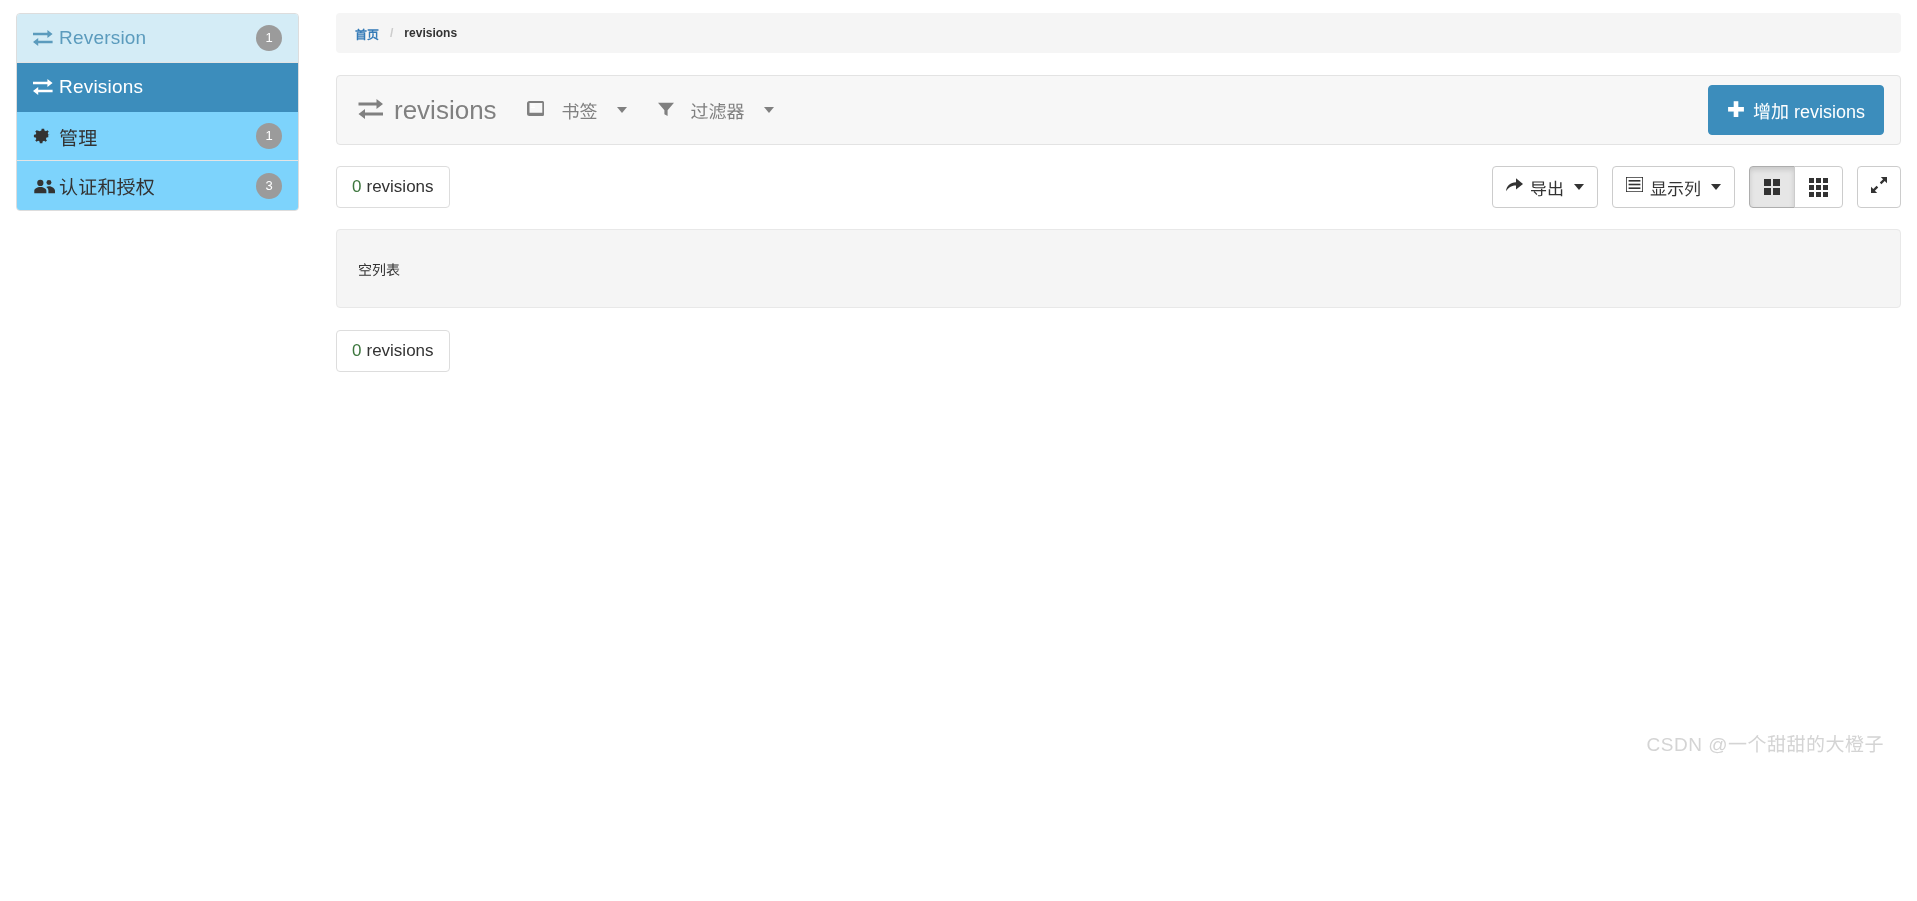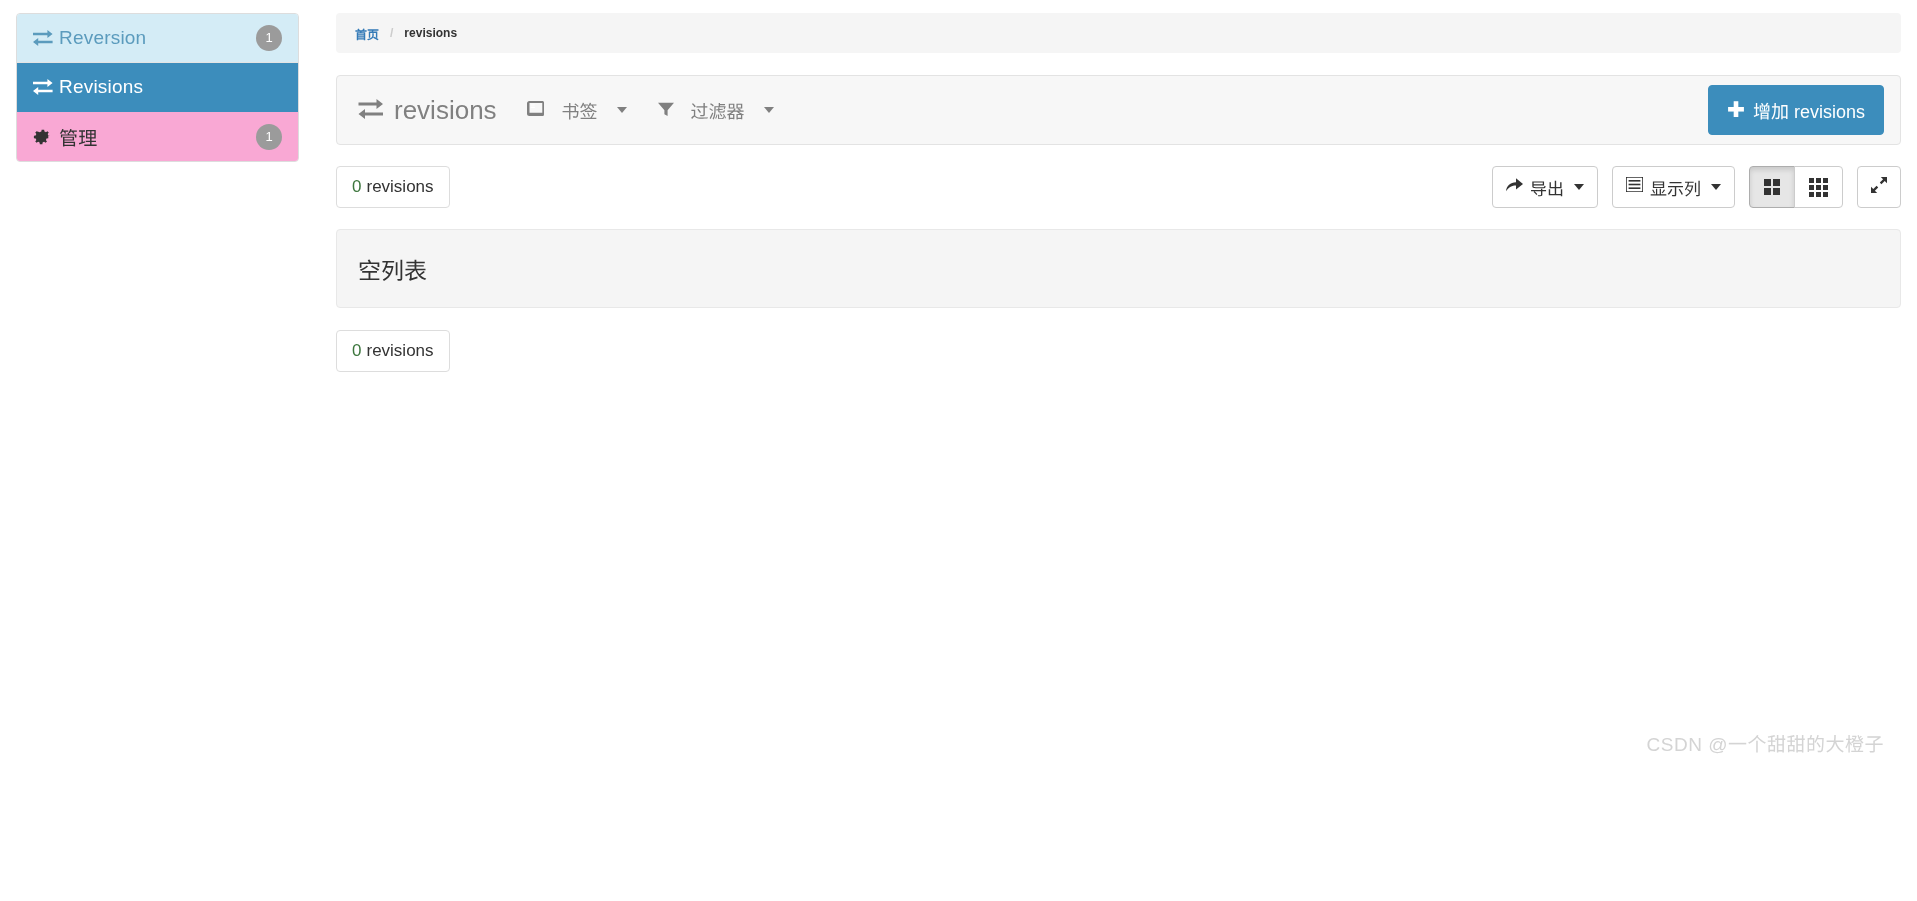--- a/index.html
+++ b/index.html
@@ -41,21 +41,21 @@
   }
   .nav-item {
     display: flex;
     align-items: center;
     height: 49px;
     padding: 0 16px;
     border-bottom: 1px solid #e4e4e4;
     cursor: pointer;
     font-size: 19px;
     color: #333;
-    background: #f9a8d4;
+    background: #7dd3fc;
     user-select: none;
   }
   .nav-item:last-child { border-bottom: none; }
   .nav-item .nav-icon {
     width: 26px;
     flex: 0 0 26px;
     display: inline-flex;
     align-items: center;
     justify-content: flex-start;
     font-size: 17px;
@@ -271,21 +271,21 @@
   
   .empty-panel {
     margin-top: 21px;
     background: #f5f5f5;
     border: 1px solid #e8e8e8;
     border-radius: 4px;
     height: 79px;
     display: flex;
     align-items: center;
     padding: 0 21px;
-    font-size: 23px;
+    font-size: 14px;
     color: #333;
   }
 
   .bottom-count {
     margin-top: 22px;
   }
 
   
   .footer {
     position: absolute;
@@ -353,20 +353,32 @@
         <span class="nav-icon">
           <svg width="18" height="18" viewBox="0 0 20 20" fill="currentColor" aria-hidden="true">
             <path d="M10 6.4a3.6 3.6 0 100 7.2 3.6 3.6 0 000-7.2zm0 5.6a2 2 0 110-4 2 2 0 010 4z"></path>
             <path d="M19 8.6l-2-.3a7.3 7.3 0 00-.7-1.7l1.2-1.6-1.5-1.5-1.6 1.2a7.3 7.3 0 00-1.7-.7l-.3-2h-2.8l-.3 2a7.3 7.3 0 00-1.7.7L4 3.5 2.5 5l1.2 1.6a7.3 7.3 0 00-.7 1.7l-2 .3v2.8l2 .3c.16.6.4 1.17.7 1.7L2.5 15l1.5 1.5 1.6-1.2c.53.3 1.1.54 1.7.7l.3 2h2.8l.3-2c.6-.16 1.17-.4 1.7-.7l1.6 1.2 1.5-1.5-1.2-1.6c.3-.53.54-1.1.7-1.7l2-.3V8.6z"></path>
           </svg>
         </span>
         <span class="nav-label">管理</span>
         <span class="nav-badge">1</span>
       </div>
 
+      <div class="nav-item">
+        <span class="nav-icon">
+          <svg width="22" height="16" viewBox="0 0 24 16" fill="currentColor" aria-hidden="true">
+            <circle cx="8" cy="4.6" r="3.4"></circle>
+            <circle cx="17.4" cy="4.2" r="2.7"></circle>
+            <path d="M8 9.2c-3.6 0-6.6 1.9-6.6 4.2V16h13.2v-2.6c0-2.3-3-4.2-6.6-4.2z"></path>
+            <path d="M17.4 8.4c-1.1 0-2.1.2-2.9.6 1.4.9 2.3 2.3 2.3 3.9V16H24v-2.6c0-2-2.9-5-6.6-5z"></path>
+          </svg>
+        </span>
+        <span class="nav-label">认证和授权</span>
+        <span class="nav-badge">3</span>
+      </div>
 
     </nav>
 
     <main class="content">
 
       <div class="breadcrumb">
         <a>首页</a>
         <span class="sep">/</span>
         <span class="current">revisions</span>
       </div>

